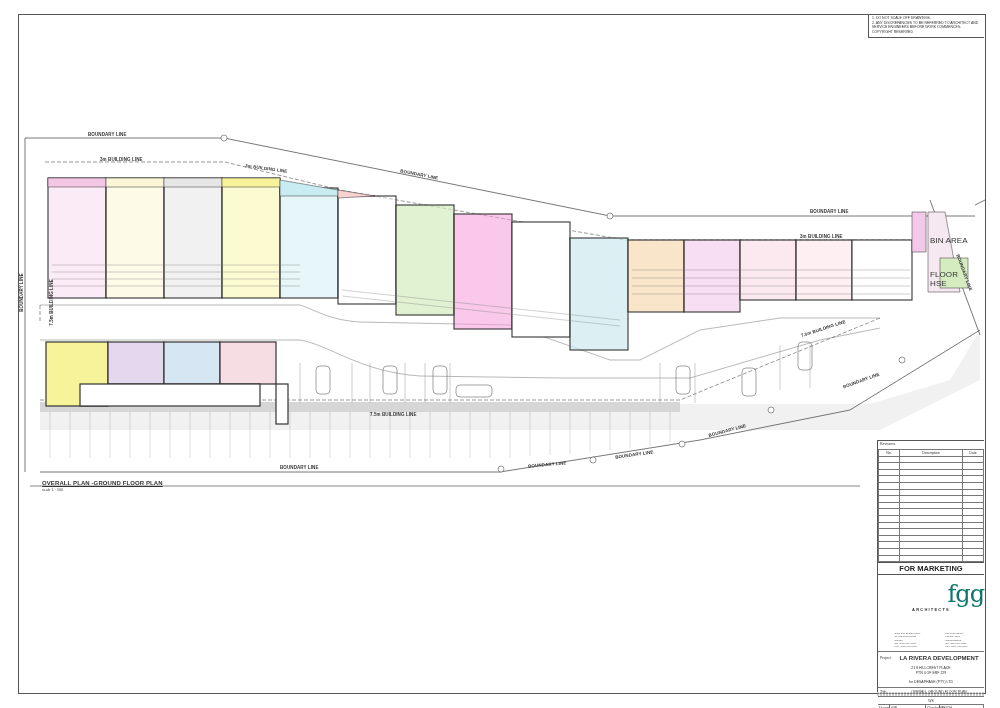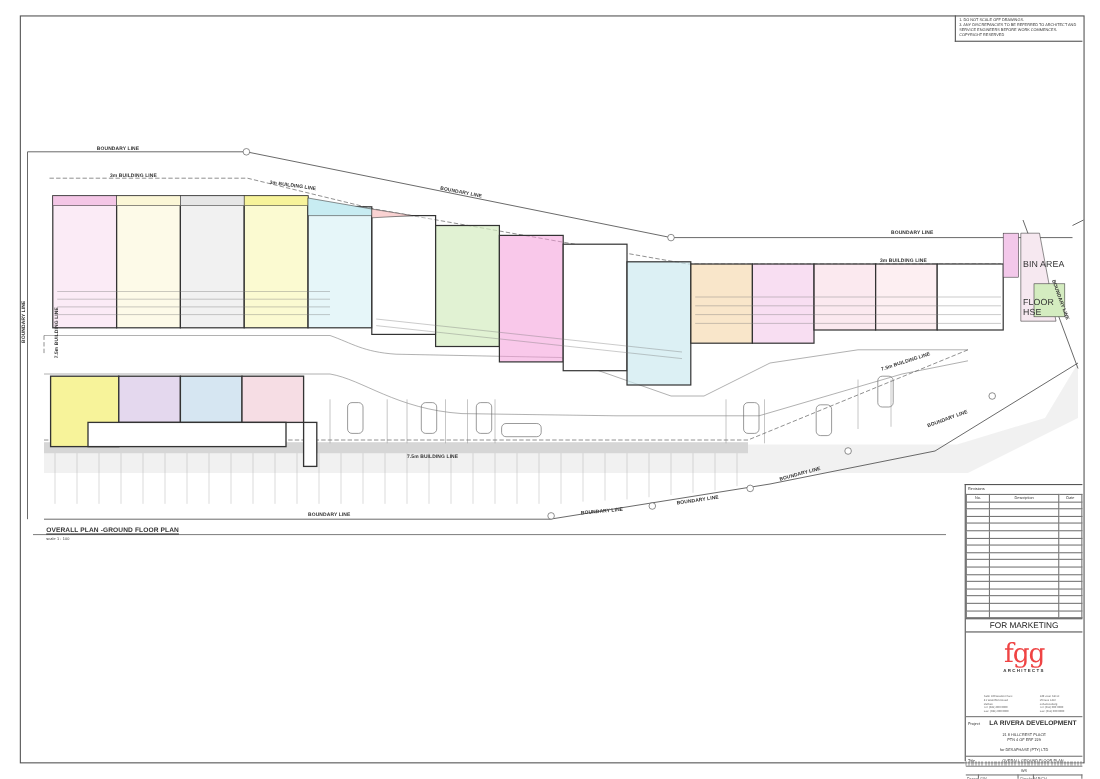--- a/index.html
+++ b/index.html
@@ -6,23 +6,23 @@
   body{width:1000px;height:708px;position:relative;overflow:hidden;font-family:"Liberation Sans",sans-serif;color:#222;}
   .sheet{position:absolute;left:18px;top:14px;width:966px;height:678px;border:1px solid #555;}
   .plan-svg{position:absolute;left:0;top:0;}
   .lbl{position:absolute;font-size:4.5px;font-weight:bold;color:#333;white-space:nowrap;letter-spacing:0.1px;}
   .notes{position:absolute;left:868px;top:14px;width:116px;height:24px;border-left:1px solid #555;border-bottom:1px solid #555;font-size:3.5px;line-height:4.5px;padding:2px 3px;box-sizing:border-box;color:#333;}
   .notes div{white-space:nowrap;overflow:hidden;}
   .tb{position:absolute;left:877px;top:440px;width:107px;height:252px;border:1px solid #555;border-right:none;border-bottom:none;box-sizing:border-box;font-size:4px;color:#333;}
   .rev-title{font-size:3.5px;padding:1px 2px;height:6px;}
   .rev-table{width:100%;border-collapse:collapse;}
   .rev-table td,.rev-table th{border:1px solid #777;height:5.6px;padding:0 1px;font-size:3.5px;font-weight:normal;}
-  .for-mkt{height:11px;border-top:1px solid #555;border-bottom:1px solid #555;text-align:center;font-size:7.5px;line-height:11px;color:#222;}
+  .for-mkt{height:11px;border-top:1px solid #555;border-bottom:1px solid #555;text-align:center;font-size:7.5px;line-height:11px;color:#222;font-weight:bold;}
   .logo{height:56px;text-align:center;position:relative;}
-  .logo .mark{font-family:"DejaVu Serif",serif;font-size:24px;letter-spacing:-1px;line-height:26px;padding-top:6px;color:#ef4444;}
+  .logo .mark{font-family:"DejaVu Serif",serif;font-size:24px;letter-spacing:-1px;line-height:26px;padding-top:6px;color:#0f766e;text-align:right;}
   .logo .arch{font-size:4px;letter-spacing:1.2px;font-weight:bold;}
   .addr{display:flex;justify-content:space-around;font-size:2.5px;line-height:3.3px;padding:1px 4px;height:18px;color:#555;}
   .row{border-top:1px solid #777;display:flex;align-items:center;}
   .row .k{width:14px;font-size:3.5px;padding-left:2px;}
   .project{font-weight:bold;font-size:6px;text-align:center;flex:1;}
   .center{text-align:center;font-size:3.5px;flex:1;}
   .grid4{display:grid;grid-template-columns:12px 36px 14px 1fr;font-size:3.5px;}
   .grid4>div{border-top:1px solid #777;border-right:1px solid #777;padding:1px;height:7px;box-sizing:border-box;}
   .footer-strip{position:absolute;left:877px;top:692px;width:107px;height:4px;background:repeating-linear-gradient(90deg,#999 0 2px,#fff 2px 3px);opacity:.5;}
 </style>

